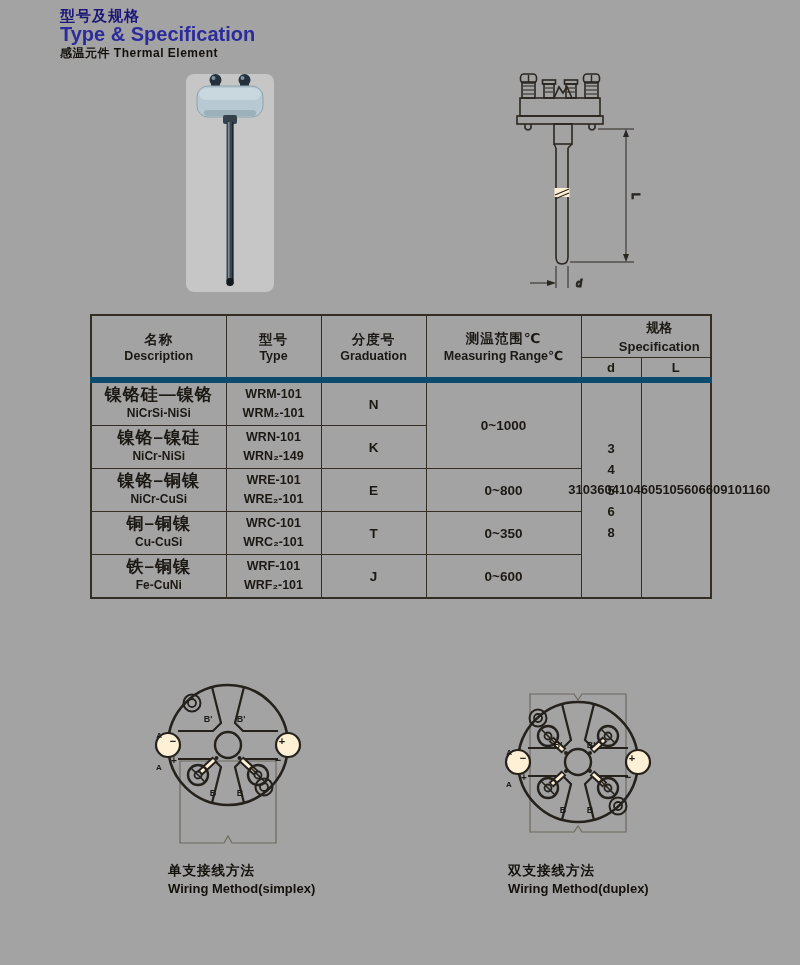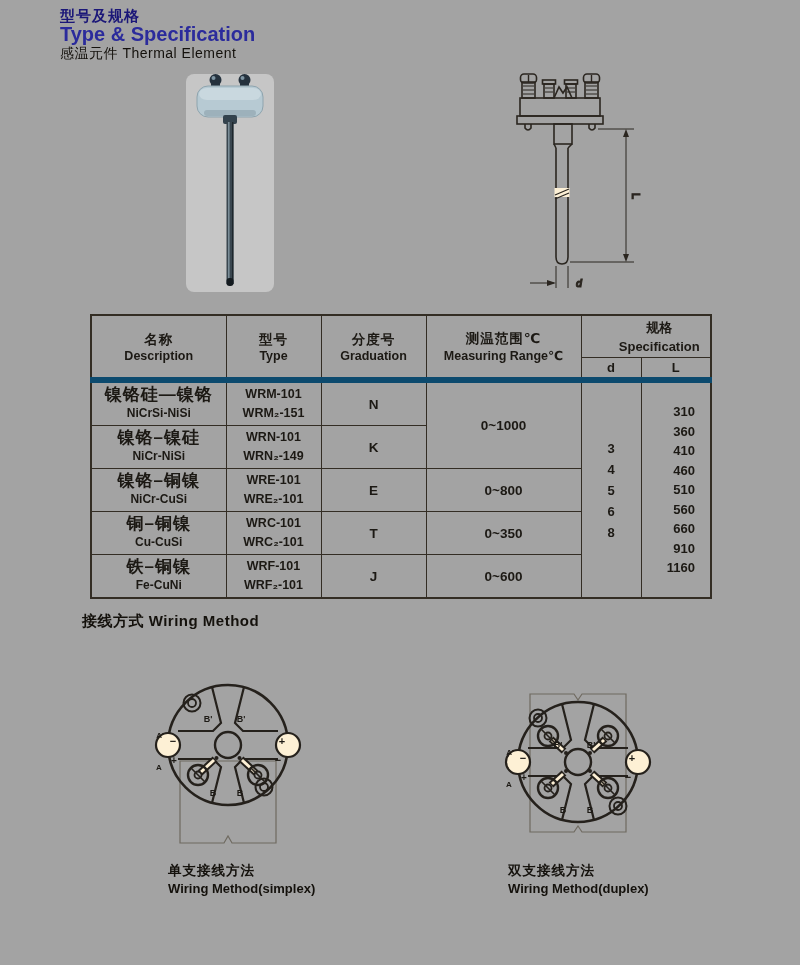--- a/index.html
+++ b/index.html
@@ -6,21 +6,21 @@
   html,body { width:800px; }
   body { font-family:"Liberation Sans","DejaVu Sans",sans-serif; }
   .page {
     position:relative; width:800px; height:965px;
     background:#a3a3a3; overflow:hidden; color:#1c1914;
   }
   
   .title-block { position:absolute; left:60px; top:6px; line-height:19px; }
   .title-zh { font-size:15px; font-weight:700; color:#1b1778; letter-spacing:1px; }
   .title-en { font-size:20px; font-weight:700; color:#2b2b9c; }
-  .subtitle  { font-size:14px; font-weight:400; color:#14110c; letter-spacing:.5px; }
+  .subtitle  { font-size:12px; font-weight:700; color:#14110c; letter-spacing:.5px; }
   .wiring-heading { position:absolute; left:82px; top:612px; font-size:15px; font-weight:700; letter-spacing:.5px; color:#14110c; }
   
   .fig { position:absolute; }
   
   table.spec {
     position:absolute; left:90px; top:314px; width:620px;
     border-collapse:collapse; table-layout:fixed;
     border:2px solid #332d24; background:transparent;
   }
   table.spec th, table.spec td {
@@ -32,21 +32,21 @@
   th .en { font-size:12.5px; font-weight:600; }
   td .zh { font-size:17px; font-weight:700; letter-spacing:1px; }
   td .en { font-size:12px;  font-weight:600; }
   td.name-cell { text-align:left; padding-left:12px; line-height:18px; }
   td.type-cell { font-size:12.5px; line-height:19px; }
   td.grad-cell, td.range-cell { font-size:13.5px; }
   tr.body-row { height:41px; }
   th.sub-hdr { font-size:13px; font-weight:700; height:22px; }
   td.d-cell, td.l-cell { padding:0; }
   .d-stack { display:flex; flex-direction:column; justify-content:center; align-items:center; height:100%; gap:6px; font-size:13px; font-weight:700; }
-  .l-stack { display:flex; flex-direction:column; justify-content:center; align-items:flex-end; padding-right:13px; height:100%; font-size:13px; font-weight:700; line-height:19.5px; }
+  .l-stack { display:flex; flex-direction:row; justify-content:center; align-items:flex-end; padding-right:13px; height:100%; font-size:13px; font-weight:700; line-height:19.5px; }
   
   .caption { position:absolute; line-height:18px; }
   .caption .zh { font-size:13.5px; font-weight:600; letter-spacing:1px; color:#14110c; }
   .caption .en { font-size:13px; font-weight:600; color:#14110c; }
   svg text { font-family:"Liberation Sans","DejaVu Sans",sans-serif; }
 </style>
 </head>
 <body>
 
 <div class="page">
@@ -175,21 +175,21 @@
       </tr>
     </thead>
     <tbody>
       <tr class="body-row">
         <td class="name-cell">
             <div class="zh">镍铬硅—镍铬</div>
             <div class="en">NiCrSi-NiSi</div>
           </td>
         <td class="type-cell">
             <div>WRM-101</div>
-            <div>WRM₂-151</div>
+            <div>WRM₂-101</div>
           </td>
         <td class="grad-cell">N</td>
         <td class="range-cell" rowspan="2">0~1000</td>
         <td class="d-cell" rowspan="5">
           <div class="d-stack">
             <span>3</span>
               <span>4</span>
             <span>5</span>
               <span>6</span>
             <span>8</span>
@@ -252,21 +252,20 @@
         <td class="type-cell">
             <div>WRF-101</div>
             <div>WRF₂-101</div>
           </td>
         <td class="grad-cell">J</td>
         <td class="range-cell">0~600</td>
       </tr>
     </tbody>
   </table>
 
-  <div class="wiring-heading">接线方式  Wiring Method</div>
 
   <svg class="fig" style="left:128px; top:663px;" width="200" height="195" viewBox="0 0 200 195">
     <path d="M52,98 H148 V180 H104 L100,173 L96,180 H52 Z" fill="none" stroke="#6f6a60" stroke-width="1.2"></path>
     <circle cx="100" cy="82" r="60" fill="none" stroke="#25211c" stroke-width="2.6"></circle>
     <circle cx="40" cy="82" r="12" fill="#fdf0d5" stroke="#25211c" stroke-width="2.2"></circle>
     <circle cx="160" cy="82" r="12" fill="#fdf0d5" stroke="#25211c" stroke-width="2.2"></circle>
     <path d="M84,24 L93,60 L85,68 L50,68 M50,96 L85,96 L93,104 L84,140 M116,24 L107,60 L115,68 L150,68 M150,96 L115,96 L107,104 L116,140" fill="none" stroke="#25211c" stroke-width="2.2"></path>
     <circle cx="100" cy="82" r="13" fill="none" stroke="#25211c" stroke-width="2.4"></circle>
     <g fill="none" stroke="#25211c">
       <circle cx="64" cy="40" r="8.5" stroke-width="2"></circle>

